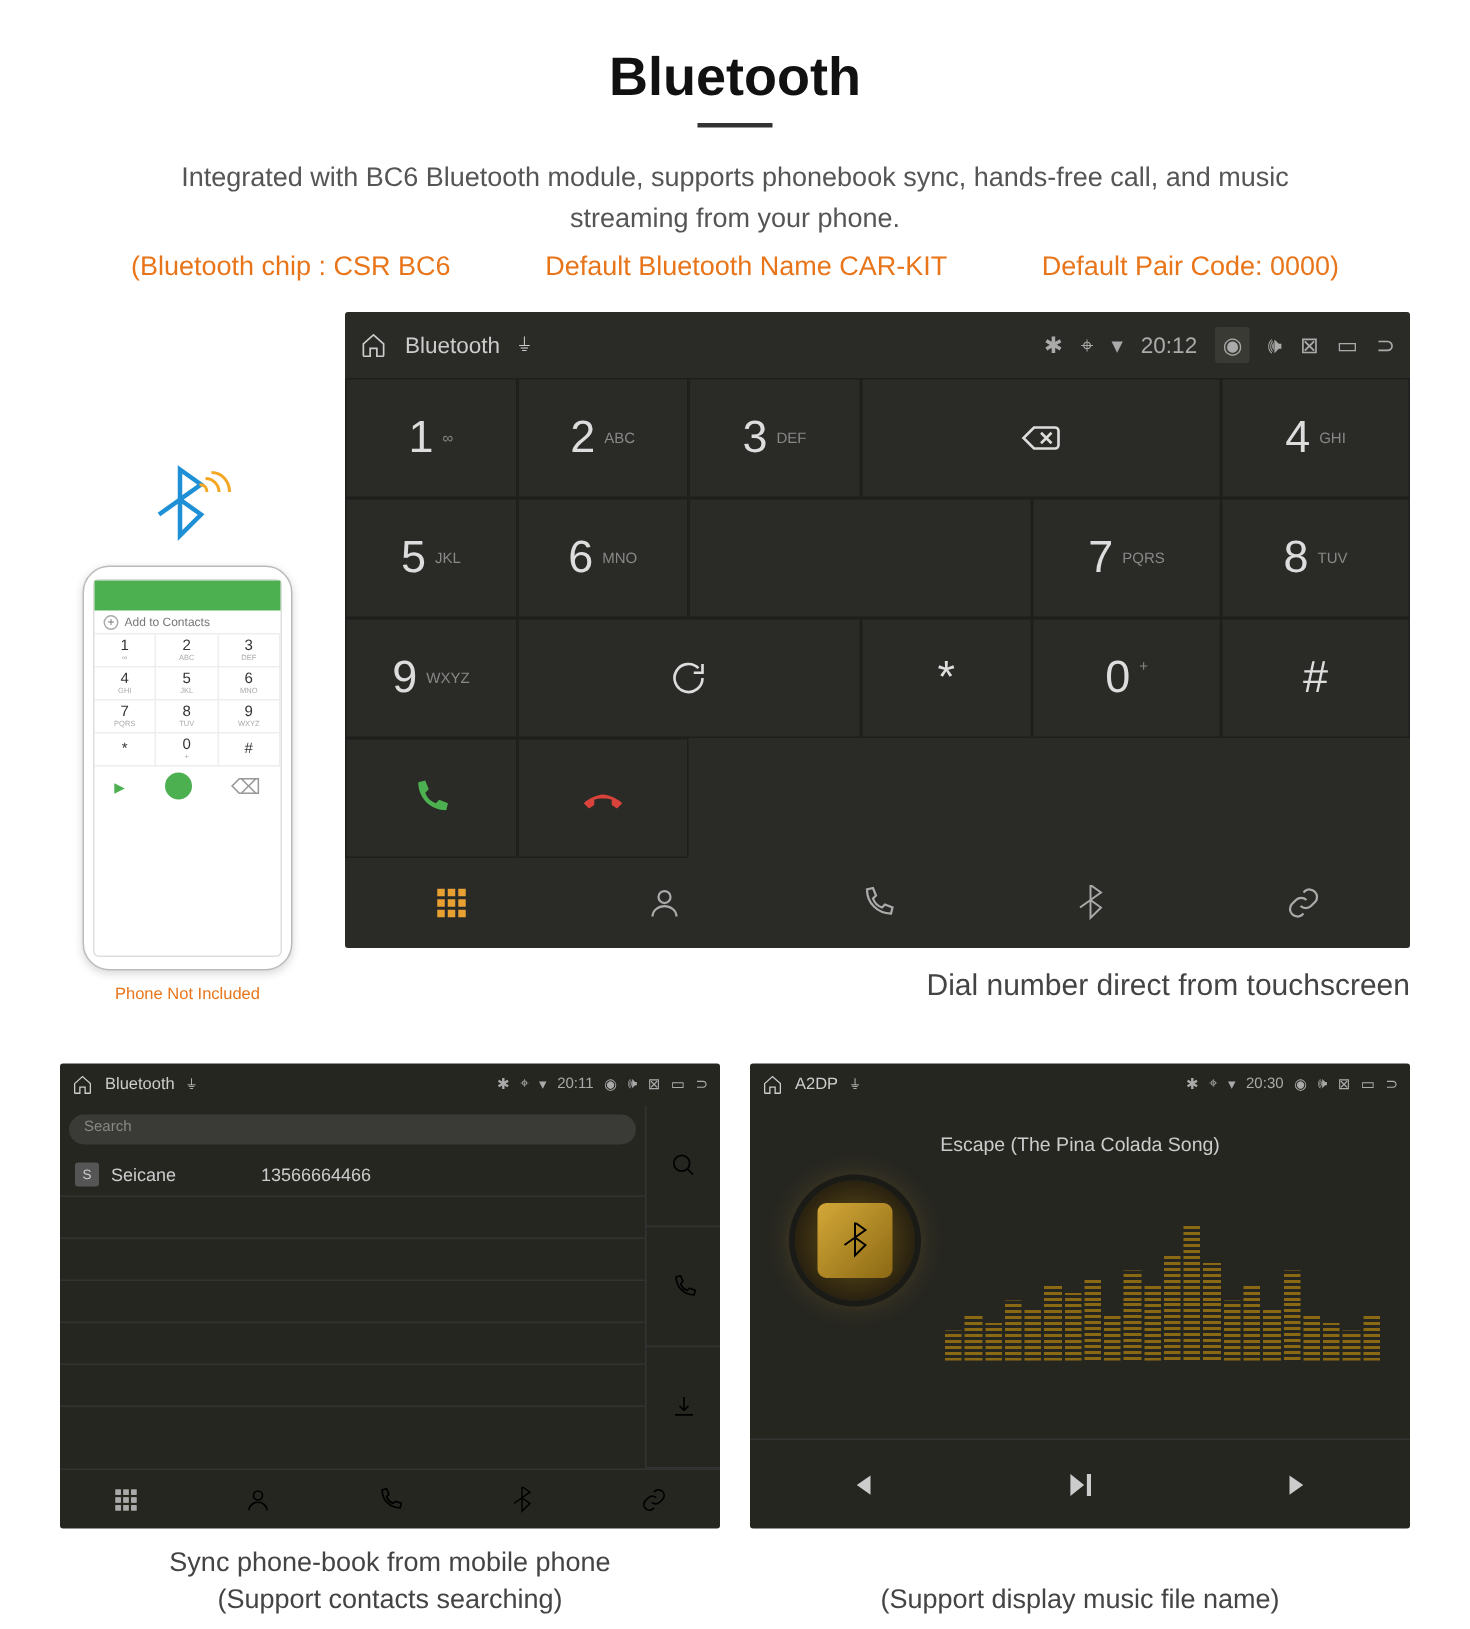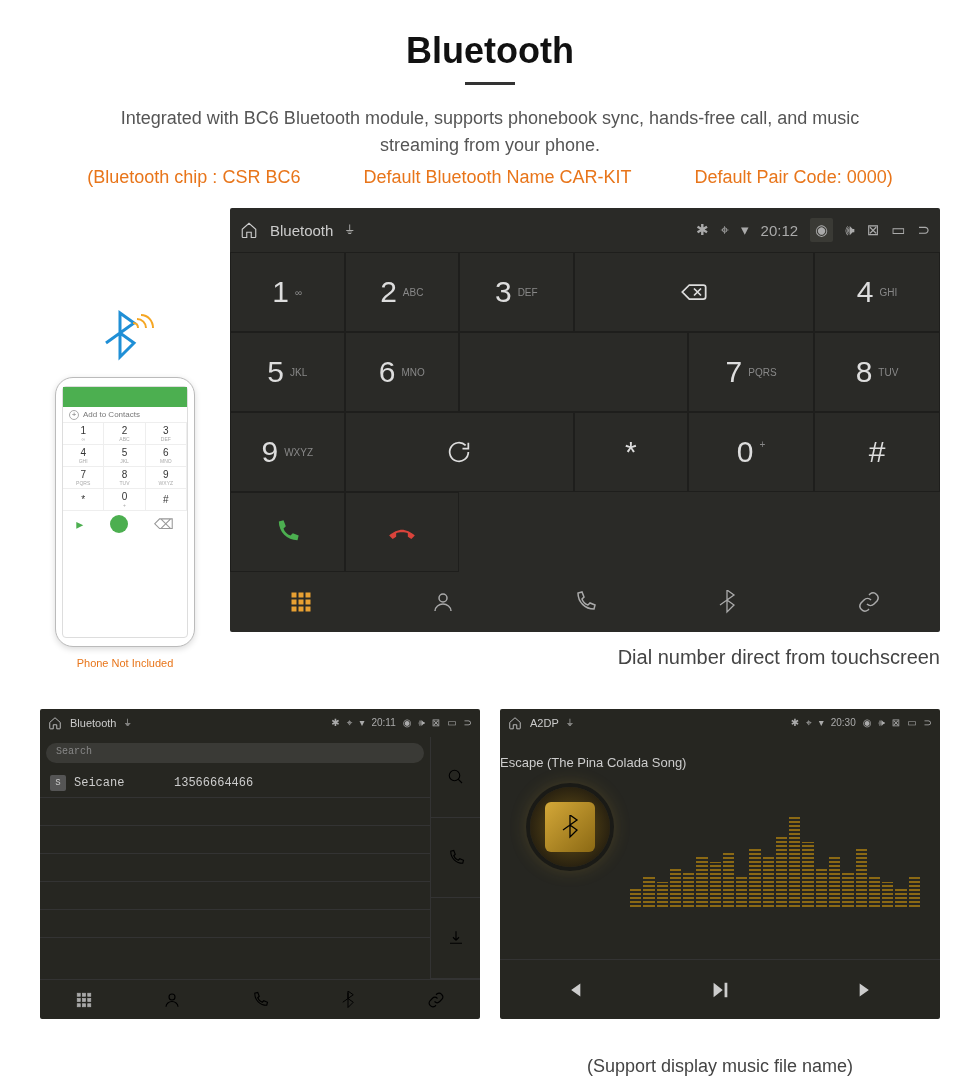--- a/index.html
+++ b/index.html
@@ -41,34 +41,34 @@
 .bottom-nav .nav svg { width:24px; height:24px; stroke:#aaa; fill:none; }
 .bottom-nav .nav.active svg { stroke:#e8a033; fill:#e8a033; }
 .caption { text-align:right; font-size:20px; color:#444; margin-top:14px; }
 .row2 { display:flex; gap:20px; padding:20px; }
 .panel { flex:1; }
 .mini-device { background:#262621; border-radius:2px; overflow:hidden; height:310px; display:flex; flex-direction:column; }
 .mini-top { display:flex; align-items:center; height:28px; padding:0 8px; color:#ccc; font-size:11px; gap:8px; }
 .mini-top .spacer { flex:1; }
 .mini-top .icns { display:flex; gap:7px; font-size:10px; color:#aaa; }
 .pb-body { flex:1; display:flex; }
-.pb-left { flex:1;font-family:Liberation Mono, monospace; }
+.pb-left { flex:1; }
 .search { margin:6px; height:20px; background:#3a3a36; border-radius:10px; font-size:10px; color:#888; padding:3px 10px; }
 .contact { display:flex; align-items:center; padding:6px 10px; border-bottom:1px solid #333; font-size:12px; color:#ccc; }
 .contact .badge { width:16px; height:16px; background:#555; color:#ccc; font-size:9px; display:flex; align-items:center; justify-content:center; margin-right:8px; border-radius:2px; }
 .contact .cname { width:100px; }
 .row-blank { height:28px; border-bottom:1px solid #333; }
 .pb-right { width:50px; display:flex; flex-direction:column; }
 .pb-right .rbtn { flex:1; display:flex; align-items:center; justify-content:center; border-bottom:1px solid #333; border-left:1px solid #333; }
 .pb-right .rbtn svg { width:18px; height:18px; stroke:#aaa; fill:none; }
 .mini-nav { display:flex; height:40px; border-top:1px solid #333; }
 .mini-nav .nav { flex:1; display:flex; align-items:center; justify-content:center; }
 .mini-nav .nav svg { width:18px; height:18px; stroke:#aaa; fill:none; }
 .mini-nav .nav.active svg { stroke:#e8a033; fill:#e8a033; }
-.music-body { flex:1; display:flex; flex-direction:column; align-items:flex-start; position:relative; }
+.music-body { flex:1; display:flex; flex-direction:column; align-items:center; position:relative; }
 .song { color:#ccc; font-size:13px; margin:18px 0 6px; text-align:center; }
 .album { width:80px; height:80px; border-radius:50%; background:radial-gradient(circle,#6b5518 0%,#2a2210 70%); display:flex; align-items:center; justify-content:center; position:absolute; left:30px; top:50px; box-shadow:0 0 0 4px #1a1a16, 0 0 20px rgba(200,160,50,0.3); }
 .album .inner { width:50px; height:50px; background:linear-gradient(135deg,#d4a838,#8b6914); border-radius:6px; display:flex; align-items:center; justify-content:center; }
 .eq { position:absolute; left:130px; right:20px; top:70px; height:100px; display:flex; align-items:flex-end; gap:2px; }
 .eq div { flex:1; background:repeating-linear-gradient(to top, #8b6914 0 2px, transparent 2px 4px); }
 .music-ctrl { position:absolute; bottom:0; left:0; right:0; height:60px; display:flex; align-items:center; justify-content:space-around; border-top:1px solid #333; }
 .music-ctrl svg { width:22px; height:22px; fill:#ccc; }
 .cap2 { text-align:center; font-size:18px; color:#444; margin-top:10px; line-height:1.4; }
 .home-ic{width:18px;height:18px;}
 </style>
@@ -382,20 +382,23 @@
               <svg>
                 <use href="#i-bt"></use>
               </svg>
             </div>
           <div class="nav">
               <svg>
                 <use href="#i-link"></use>
               </svg>
             </div>
         </div>
+      </div>
+      <div class="cap2">
+        <span>Sync phone-book from mobile phone</span><br><span>(Support contacts searching)</span>
       </div>
     </div>
 
     <div class="panel">
       <div class="mini-device">
         <div class="mini-top">
           <svg width="14" height="14">
               <use href="#i-home"></use>
             </svg>
           <span>A2DP</span>

